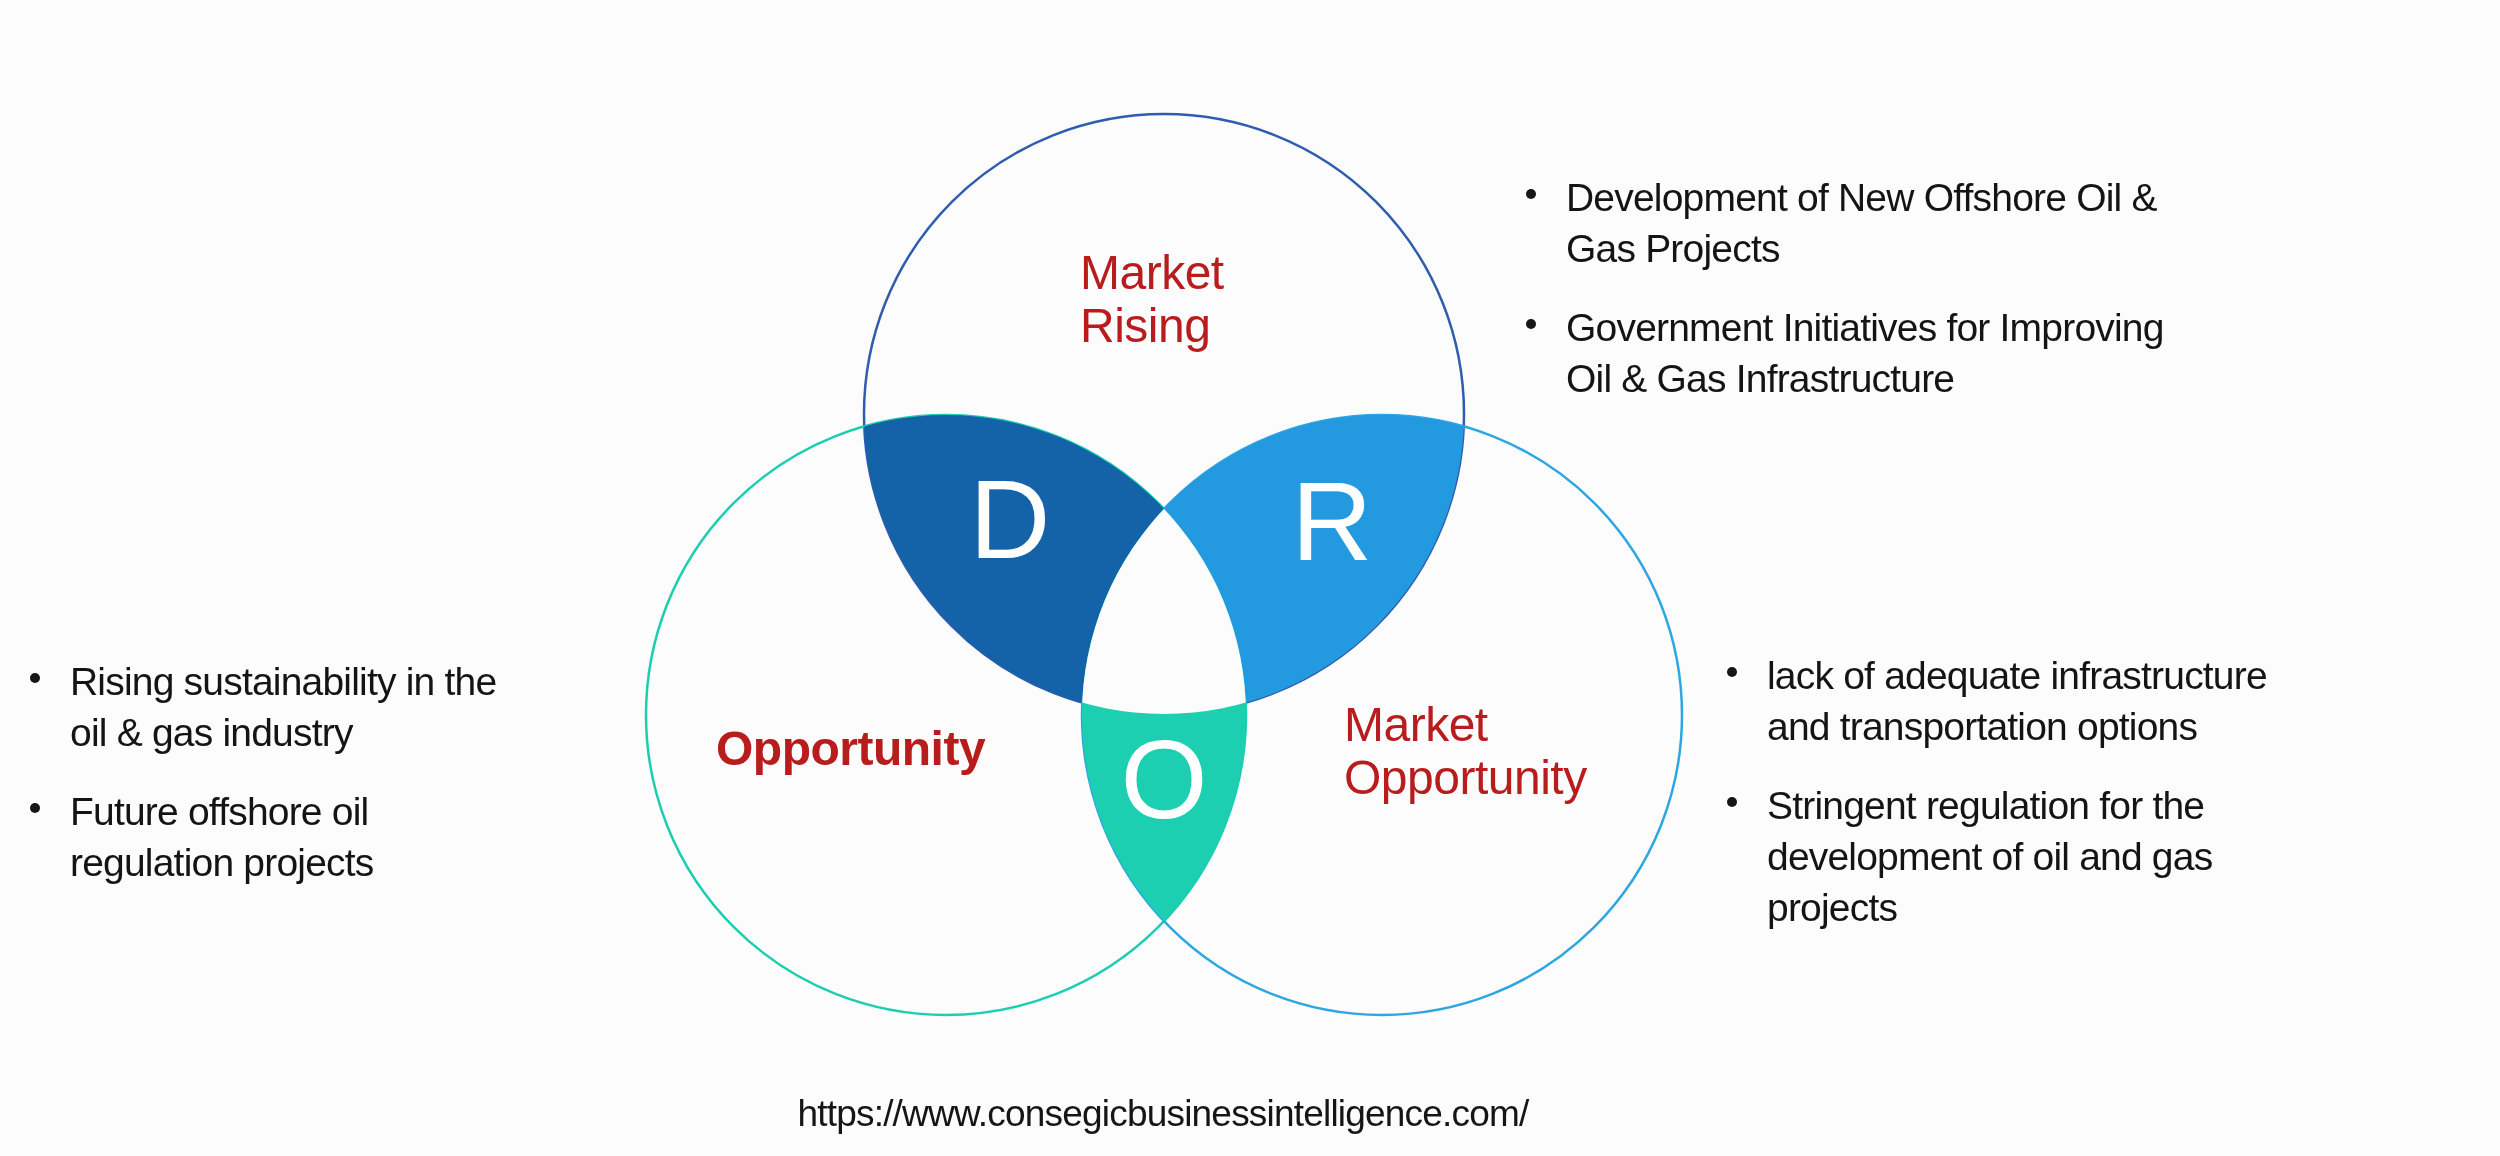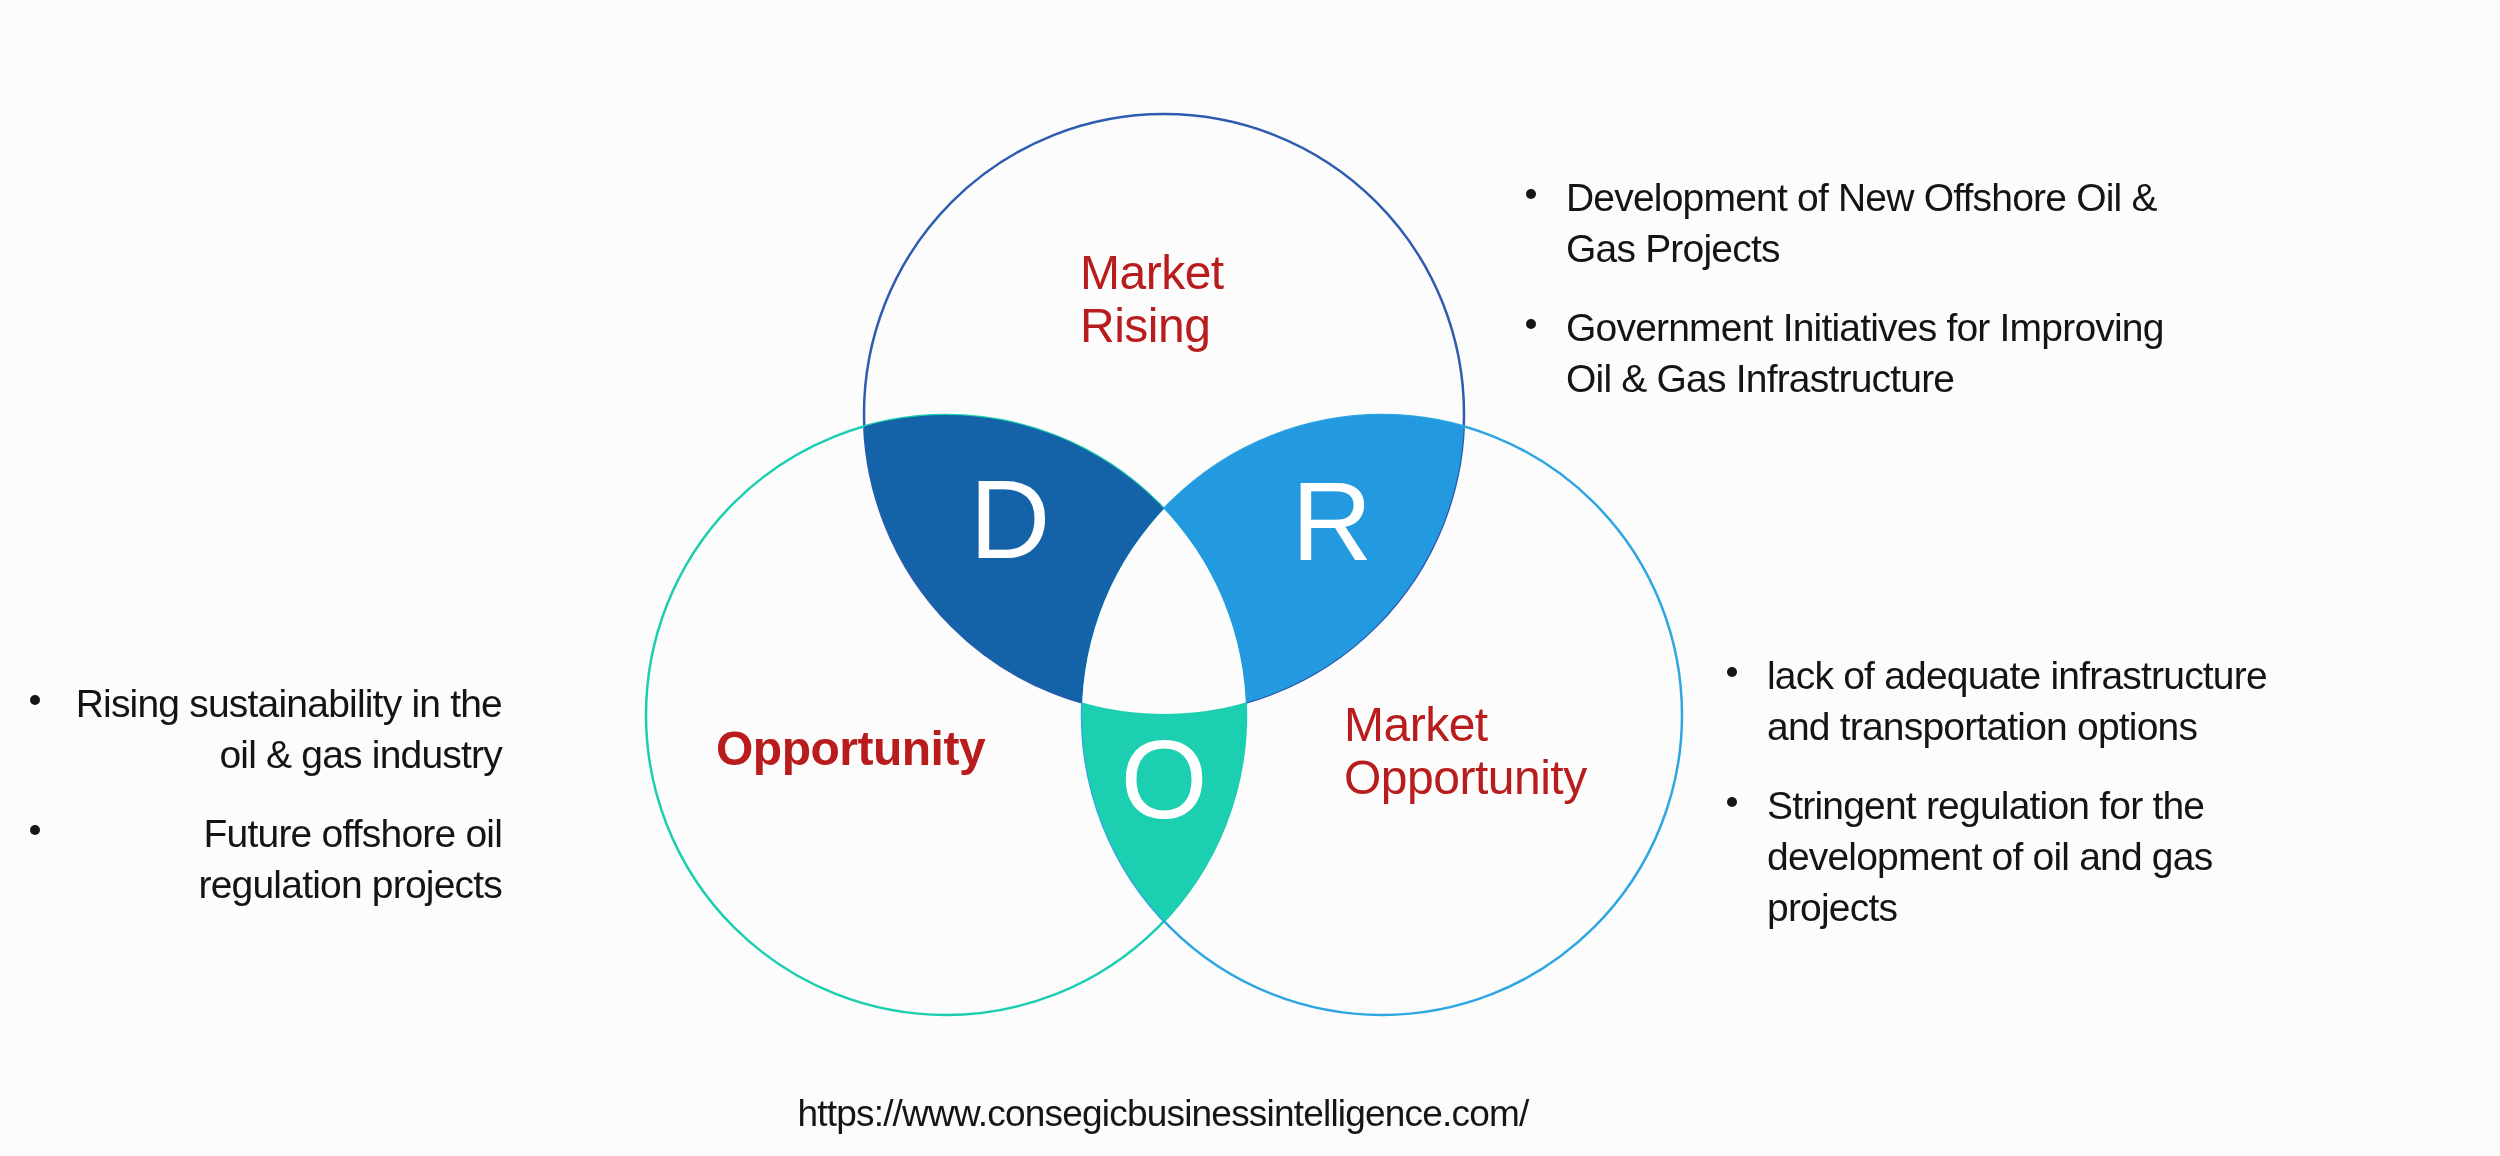--- a/index.html
+++ b/index.html
@@ -44,21 +44,21 @@
   .label-opportunity{ left: 716px;  top: 722px; font-weight: bold; }
   .label-restraints { left: 1344px; top: 698px; }
 
   .bullet-list {
     position: absolute;
     display: flex;
     flex-direction: column;
     gap: 28px;
   }
   .list-drivers    { left: 1526px; top: 172px; width: 672px; }
-  .list-opportunity{ left: 30px;   top: 678px; width: 472px; text-align: right; }
+  .list-opportunity{ left: 30px;   top: 656px; width: 472px; }
   .list-restraints { left: 1727px; top: 650px; width: 545px; }
 
   .bullet-item { display: flex; align-items: flex-start; }
   .bullet-dot {
     flex: none;
     width: 10px; height: 10px;
     border-radius: 50%;
     background: #161616;
     margin: 17px 30px 0 0;
   }

